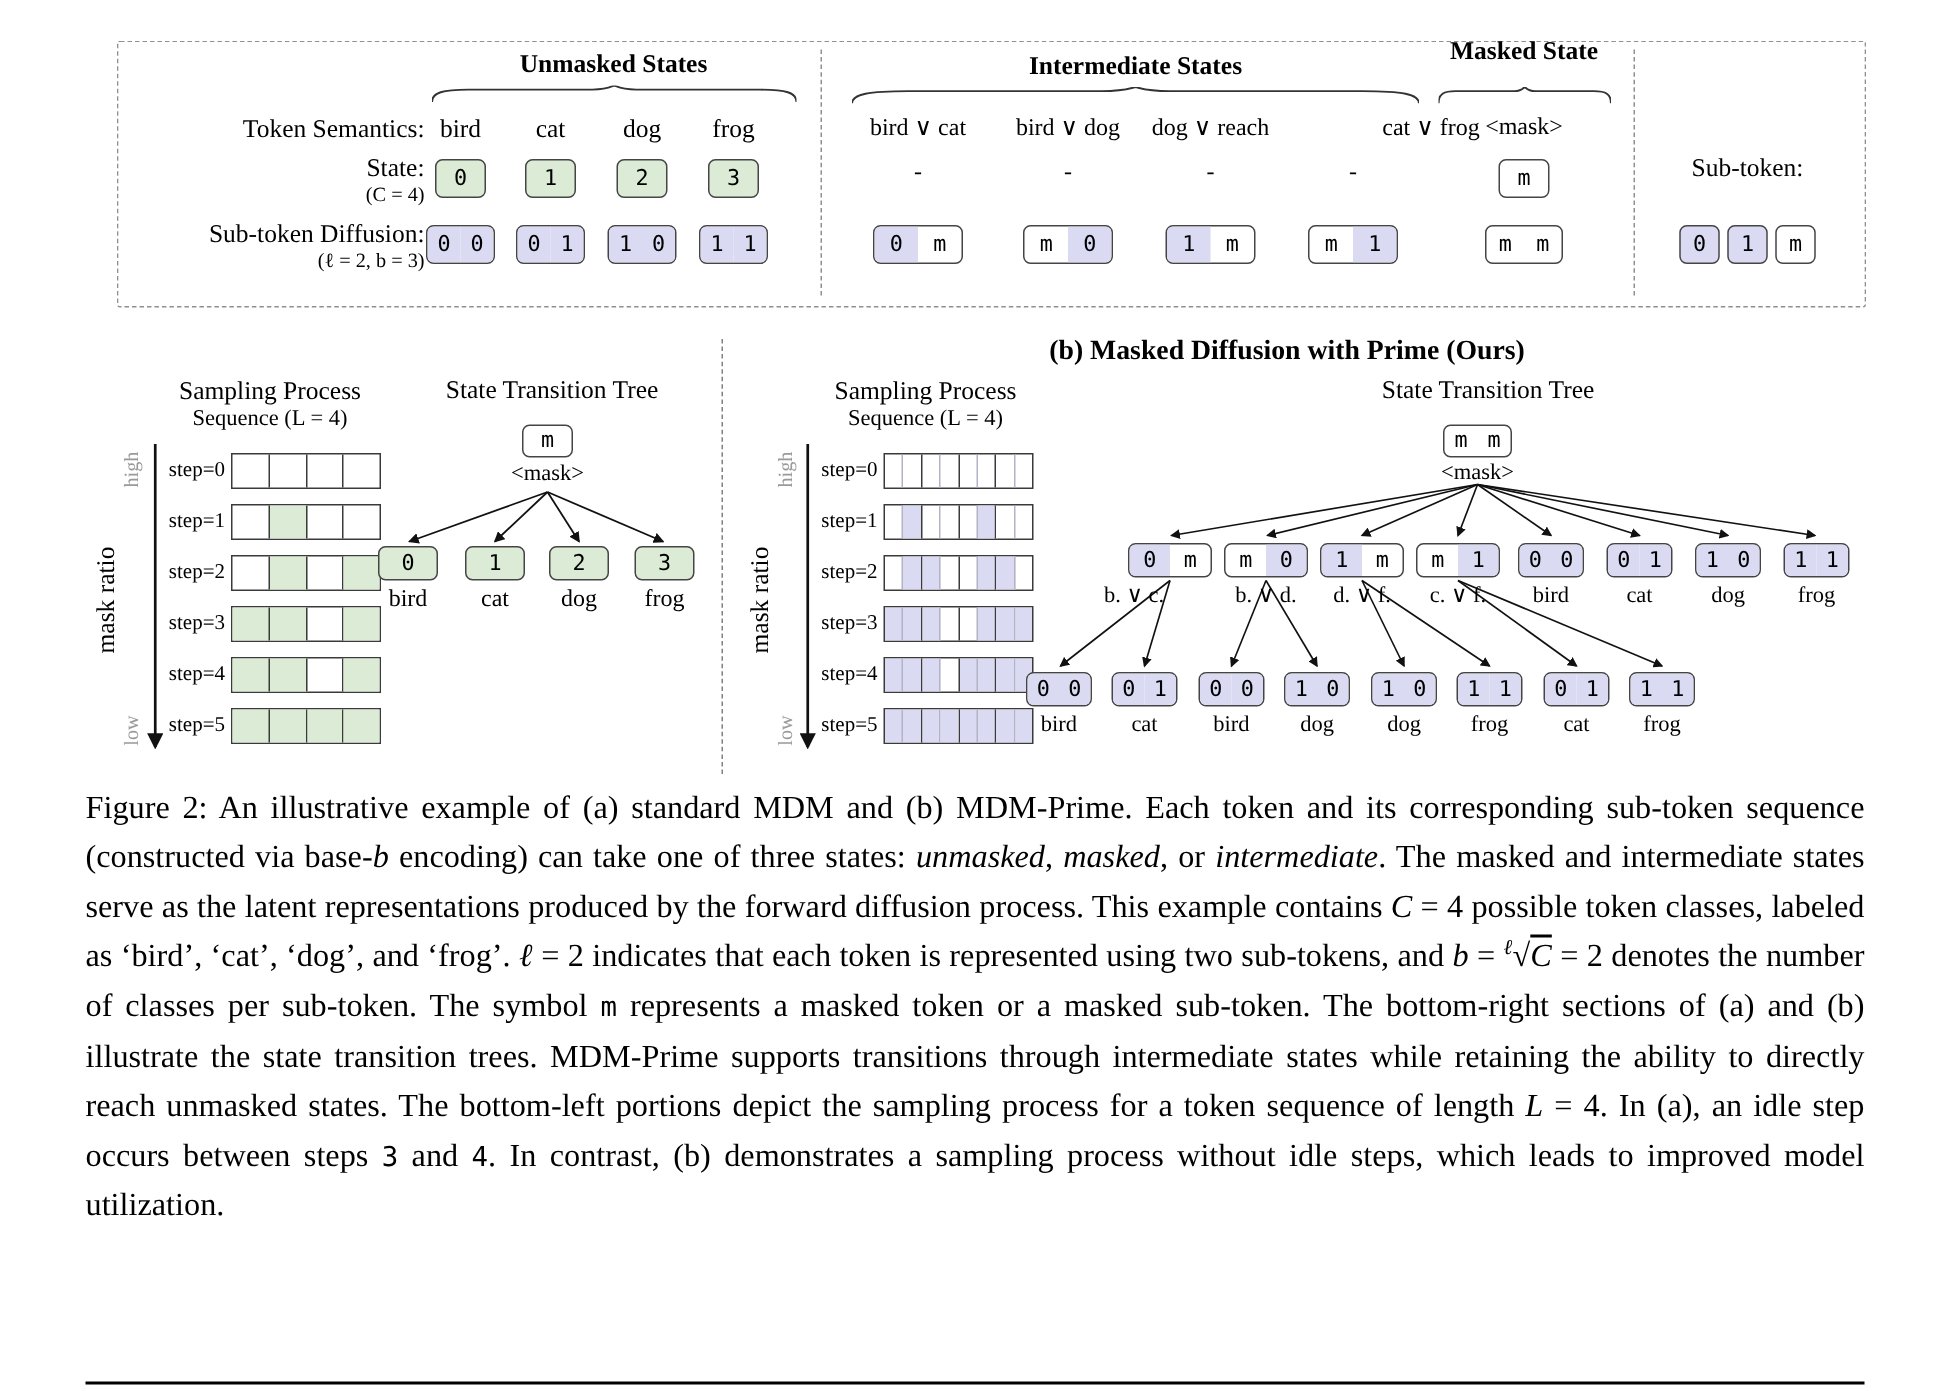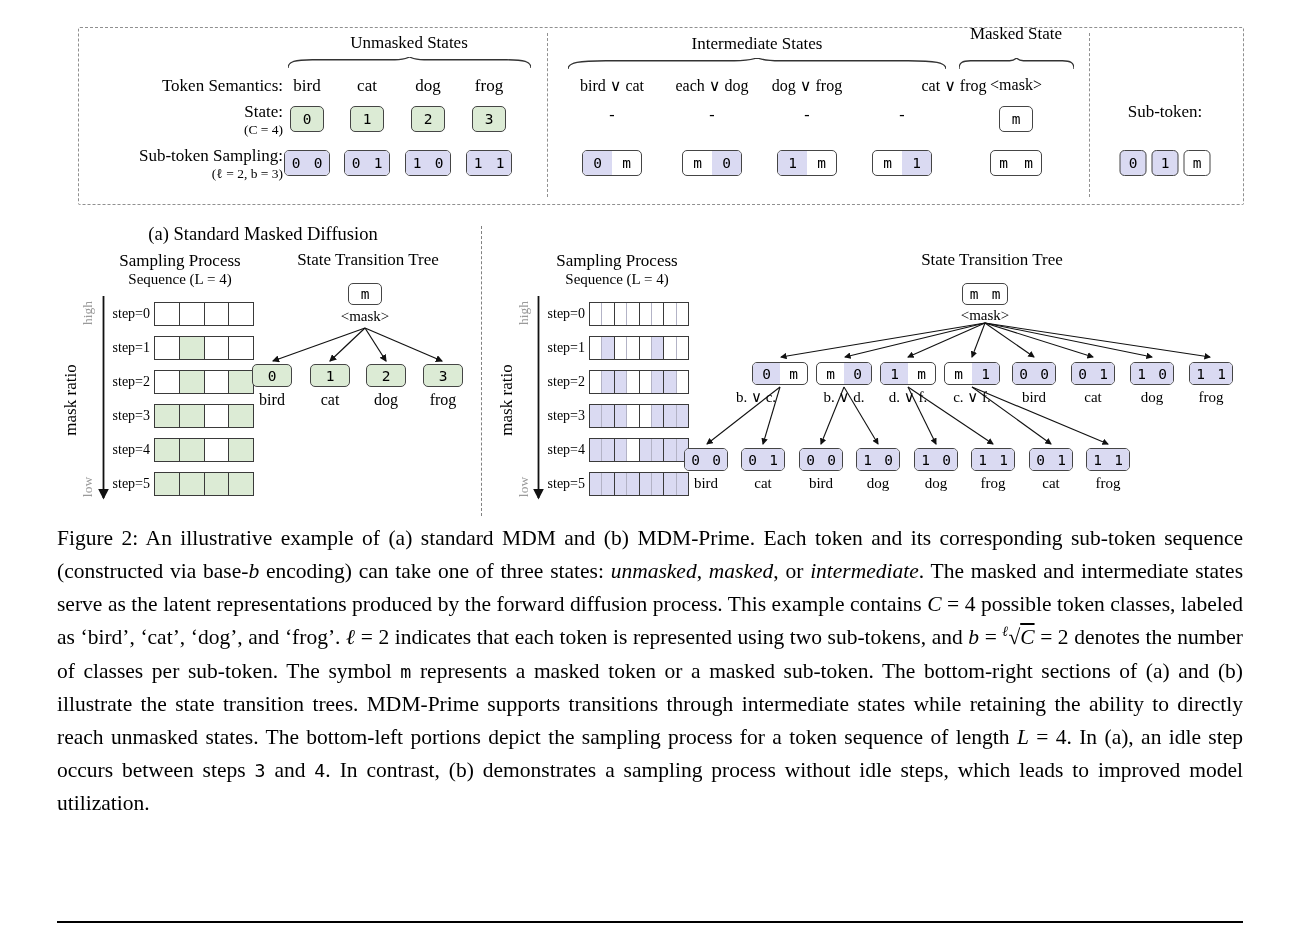--- a/index.html
+++ b/index.html
@@ -3,21 +3,21 @@
 <meta charset="utf-8">
 <style>
   html,body{margin:0;padding:0;background:#fff;}
   .page{position:relative;width:1300px;height:927px;background:#fff;overflow:hidden;
         font-family:"Liberation Serif","DejaVu Serif",serif;color:#000;}
   :root{--green:#dcebd5;--lav:#dadaf2;--border:#454545;--dash:#909090;}
 
   .lbl{position:absolute;transform:translateX(-50%);white-space:nowrap;line-height:1.15;}
   .rot{transform:translate(-50%,-50%) rotate(-90deg);}
   .rlbl{position:absolute;white-space:nowrap;text-align:center;line-height:1.15;}
-  .bold{font-weight:normal;}
+  .bold{font-weight:bold;}
   .gray{color:#9a9a9a;}
   .sz13{font-size:13.5px}.sz14{font-size:14px}.sz15{font-size:15px}
   .sz16{font-size:16px}.sz17{font-size:17px}.sz18{font-size:18.5px}
 
   .legend-box{position:absolute;left:78px;top:27px;width:1164px;height:176px;
               border:1.6px dashed var(--dash);border-radius:2px;}
   .vsep{position:absolute;top:33px;height:164px;width:0;border-left:1.5px dashed var(--dash);}
   .pdiv{position:absolute;left:481px;top:226px;height:290px;width:0;border-left:1.5px dashed #808080;}
   .brace{position:absolute;}
 
@@ -84,21 +84,21 @@
   <svg class="brace" style="left:568px;top:58px;width:378px;height:11px" viewBox="0 0 100 12" preserveAspectRatio="none">
       <path d="M0,12 C0,5 3,3 10,3 L44,3 C48,3 49,1 50,0 C51,1 52,3 56,3 L90,3 C97,3 100,5 100,12" fill="none" stroke="#333" stroke-width="1.3" vector-effect="non-scaling-stroke"></path>
     </svg>
   <svg class="brace" style="left:959px;top:58px;width:115px;height:11px" viewBox="0 0 100 12" preserveAspectRatio="none">
       <path d="M0,12 C0,5 3,3 10,3 L44,3 C48,3 49,1 50,0 C51,1 52,3 56,3 L90,3 C97,3 100,5 100,12" fill="none" stroke="#333" stroke-width="1.3" vector-effect="non-scaling-stroke"></path>
     </svg>
 
   <div class="rlbl sz17" style="right:1017px;top:76px">Token Semantics:</div>
   <div class="rlbl sz17" style="right:1017px;top:102px">State:</div>
   <div class="rlbl sz13" style="right:1017px;top:122px">(C = 4)</div>
-  <div class="rlbl sz17" style="right:1017px;top:146px">Sub-token Sampling:</div>
+  <div class="rlbl sz17" style="right:1017px;top:146px">Sub-token Diffusion:</div>
   <div class="rlbl sz13" style="right:1017px;top:166px">(ℓ = 2, b = 3)</div>
 
   <div class="lbl sz17" style="left:307px;top:76px">bird</div>
   <div class="lbl sz17" style="left:367px;top:76px">cat</div>
   <div class="lbl sz17" style="left:428px;top:76px">dog</div>
   <div class="lbl sz17" style="left:489px;top:76px">frog</div>
 
   <div class="abox g green" style="left:307px;top:106px;width:34px">0</div>
   <div class="abox g green" style="left:367px;top:106px;width:34px">1</div>
   <div class="abox g green" style="left:428px;top:106px;width:34px">2</div>
@@ -115,22 +115,22 @@
   <div class="abox sub-box" style="left:428px;top:150px;width:46px">
     <div class="half lav">1</div>
     <div class="half lav">0</div>
   </div>
   <div class="abox sub-box" style="left:489px;top:150px;width:46px">
     <div class="half lav">1</div>
     <div class="half lav">1</div>
   </div>
 
   <div class="lbl sz16" style="left:612px;top:77px">bird ∨ cat</div>
-  <div class="lbl sz16" style="left:712px;top:77px">each ∨ dog</div>
-  <div class="lbl sz16" style="left:807px;top:77px">dog ∨ frog</div>
+  <div class="lbl sz16" style="left:712px;top:77px">bird ∨ dog</div>
+  <div class="lbl sz16" style="left:807px;top:77px">dog ∨ reach</div>
   <div class="lbl sz16" style="left:954px;top:77px">cat ∨ frog</div>
 
   <div class="lbl sz16" style="left:612px;top:106px">-</div>
   <div class="lbl sz16" style="left:712px;top:106px">-</div>
   <div class="lbl sz16" style="left:807px;top:106px">-</div>
   <div class="lbl sz16" style="left:902px;top:106px">-</div>
 
   <div class="abox sub-box" style="left:612px;top:150px;width:60px">
     <div class="half lav">0</div>
     <div class="half">m</div>
@@ -157,21 +157,20 @@
 
   <div class="lbl sz17" style="left:1165px;top:102px">Sub-token:</div>
   <div class="keyrow" style="left:1165px;top:150px">
     <div class="keybox lav">0</div>
     <div class="keybox lav">1</div>
     <div class="keybox">m</div>
   </div>
 
   <div class="pdiv"></div>
 
-  <div class="lbl bold sz18" style="left:263px;top:224px">(a) Standard Masked Diffusion</div>
   <div class="lbl sz17" style="left:180px;top:251px">Sampling Process</div>
   <div class="lbl sz15" style="left:180px;top:271px">Sequence (L = 4)</div>
 
   <div class="lbl rot sz17" style="left:71px;top:400px">mask ratio</div>
   <div class="lbl rot gray sz13" style="left:88px;top:313px">high</div>
   <div class="lbl rot gray sz13" style="left:88px;top:487px">low</div>
   <svg class="axis-svg" style="left:97px;top:294px;width:14px;height:216px">
     <line x1="6.5" y1="2" x2="6.5" y2="204" stroke="#111" stroke-width="1.8" marker-end="url(#arr)"></line>
   </svg>
 
@@ -233,20 +232,21 @@
   <div class="abox g green" style="left:272px;top:364px;width:40px;height:23px">0</div>
   <div class="abox g green" style="left:330px;top:364px;width:40px;height:23px">1</div>
   <div class="abox g green" style="left:386px;top:364px;width:40px;height:23px">2</div>
   <div class="abox g green" style="left:443px;top:364px;width:40px;height:23px">3</div>
 
   <div class="lbl sz16" style="left:272px;top:391px">bird</div>
   <div class="lbl sz16" style="left:330px;top:391px">cat</div>
   <div class="lbl sz16" style="left:386px;top:391px">dog</div>
   <div class="lbl sz16" style="left:443px;top:391px">frog</div>
 
+  <div class="lbl bold sz18" style="left:858px;top:224px">(b) Masked Diffusion with Prime (Ours)</div>
   <div class="lbl sz17" style="left:617px;top:251px">Sampling Process</div>
   <div class="lbl sz15" style="left:617px;top:271px">Sequence (L = 4)</div>
 
   <div class="lbl rot sz17" style="left:507px;top:400px">mask ratio</div>
   <div class="lbl rot gray sz13" style="left:524px;top:313px">high</div>
   <div class="lbl rot gray sz13" style="left:524px;top:487px">low</div>
   <svg class="axis-svg" style="left:532px;top:294px;width:14px;height:216px">
     <line x1="6.5" y1="2" x2="6.5" y2="204" stroke="#111" stroke-width="1.8" marker-end="url(#arr)"></line>
   </svg>
 

